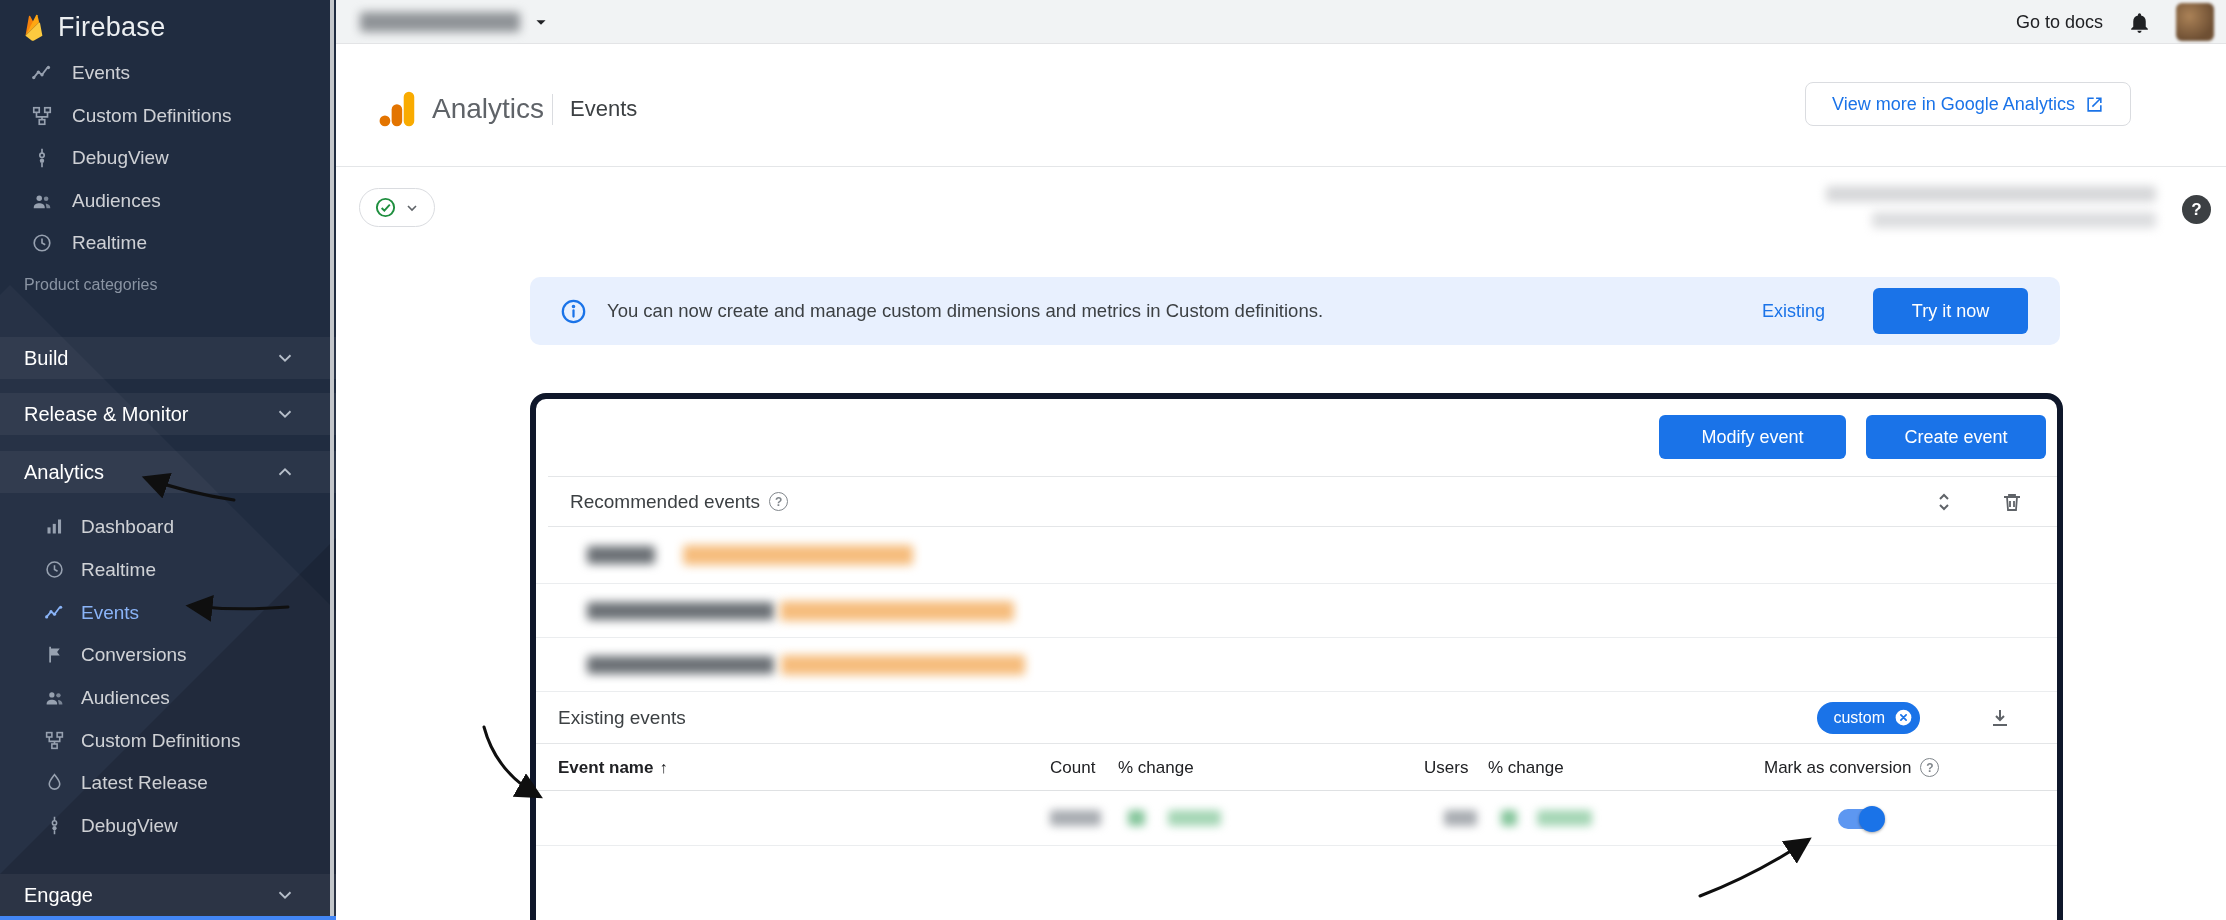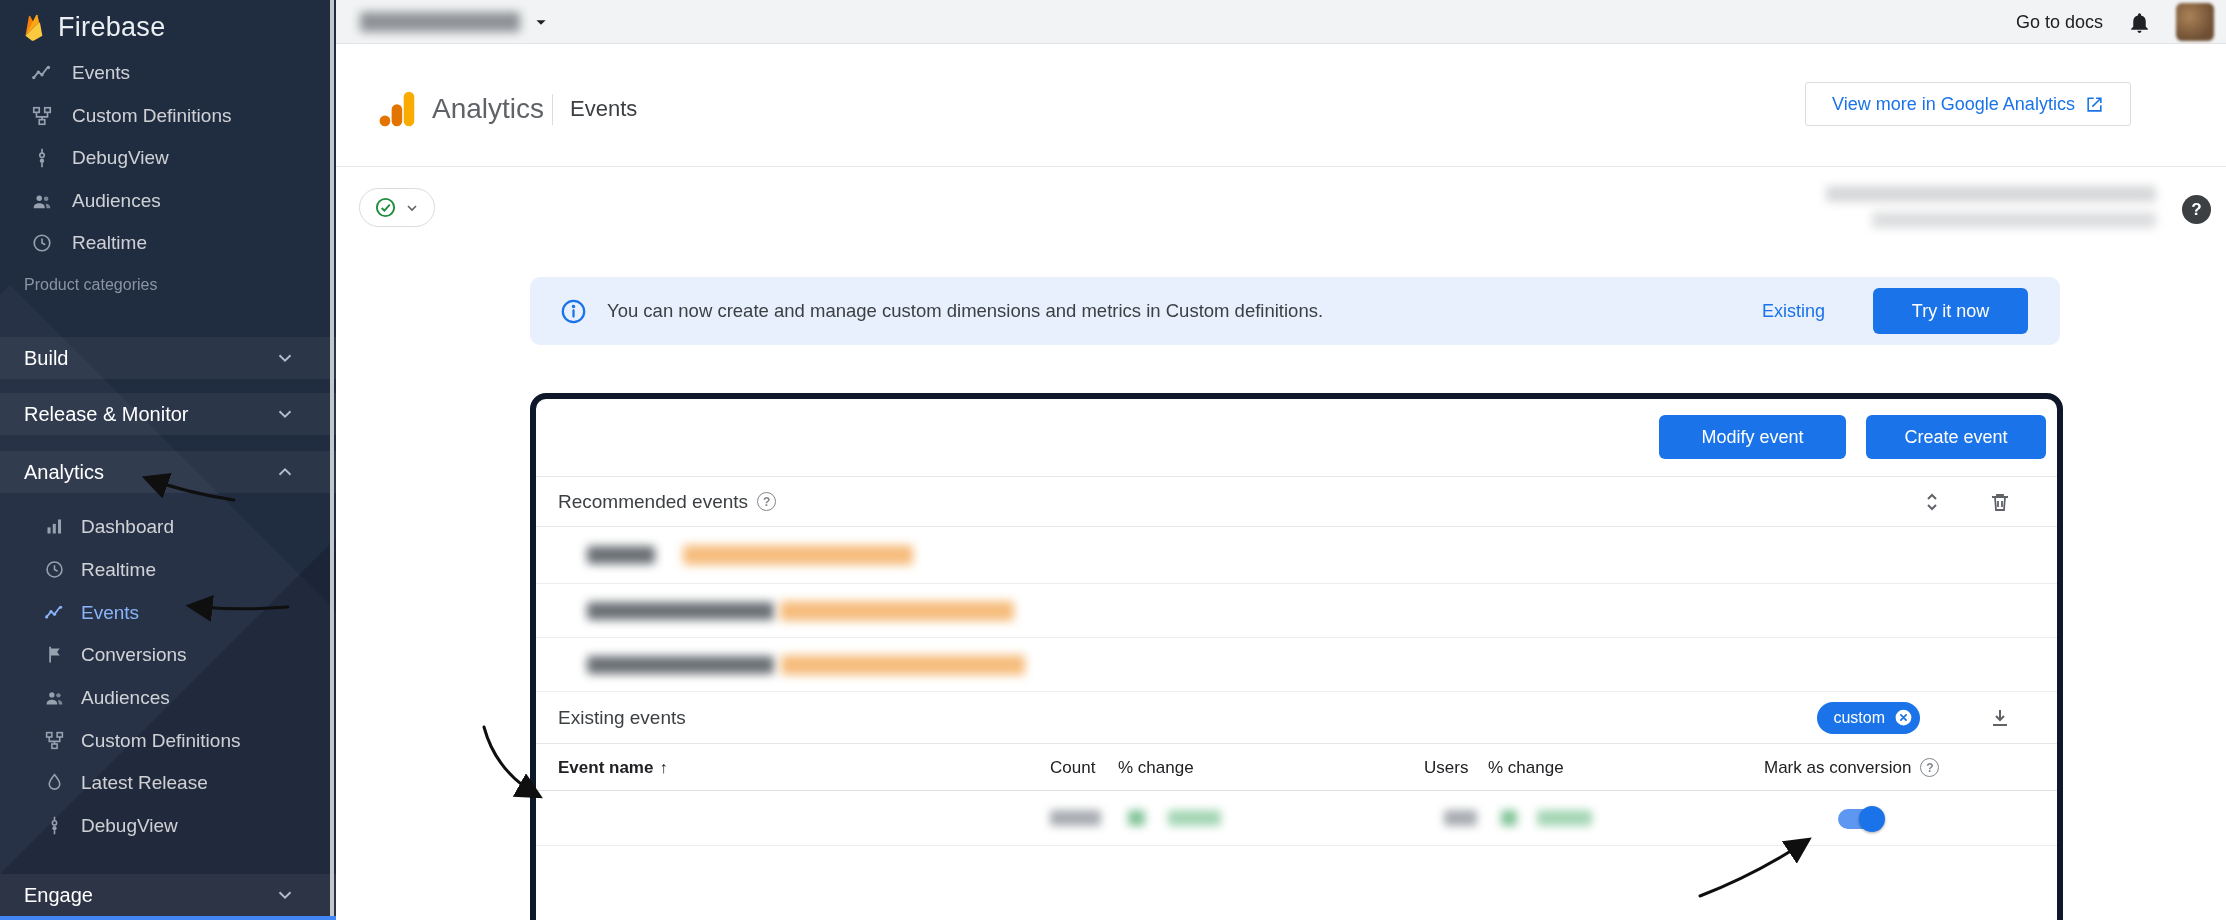--- a/index.html
+++ b/index.html
@@ -36,21 +36,21 @@
   .docs-link{font-size:18px;font-weight:500;color:#202124;cursor:pointer}
   .bell{width:25px;height:25px;color:#202124;cursor:pointer}
   .avatar{width:38px;height:38px;border-radius:6px;background:radial-gradient(circle at 35% 35%,#ab8257,#6e4f33 70%);filter:blur(1.5px);cursor:pointer}
 
   
   .main{position:absolute;left:336px;top:44px;width:1890px;height:876px;background:#fff;z-index:1}
   .ga-logo{position:absolute;left:38px;top:42px;width:46px;height:46px}
   .product-title{position:absolute;left:96px;top:42px;height:46px;line-height:46px;font-size:28px;color:#5f6368}
   .title-divider{position:absolute;left:216px;top:50px;width:1px;height:31px;background:#dadce0}
   .page-title{position:absolute;left:234px;top:42px;height:46px;line-height:46px;font-size:22px;color:#3c4043}
-  .view-more-btn{position:absolute;left:1469px;top:38px;width:326px;height:44px;background:#fff;border:1px solid #dadce0;border-radius:3px;color:#1a73e8;font-size:18px;font-weight:500;display:flex;align-items:center;justify-content:center;gap:10px;cursor:pointer;font-family:inherit}
+  .view-more-btn{position:absolute;left:1469px;top:38px;width:326px;height:44px;background:#fff;border:1px solid #dadce0;border-radius:8px;color:#1a73e8;font-size:18px;font-weight:500;display:flex;align-items:center;justify-content:center;gap:10px;cursor:pointer;font-family:inherit}
   .ext-icn{width:19px;height:19px;color:#1a73e8;display:flex}
   .header-divider{position:absolute;left:0;top:122px;width:1890px;height:1px;background:#e4e6e8}
   .filter-chip{position:absolute;left:23px;top:144px;width:76px;height:39px;border:1px solid #dadce0;border-radius:20px;background:#fff;display:flex;align-items:center;justify-content:center;gap:7px;cursor:pointer}
   .check-icn{width:23px;height:23px;display:flex}
   .chev-sm{width:16px;height:16px;color:#5f6368;display:flex}
   .date-redact{position:absolute;left:1490px;top:139px;width:334px;height:52px;cursor:pointer}
   .date-redact .l1{position:absolute;left:0;top:3px;width:330px;height:16px;background:#d6d7d9}
   .date-redact .l2{position:absolute;left:46px;top:29px;width:284px;height:16px;background:#dcdddf}
   .help-fab{position:absolute;left:1846px;top:151px;width:29px;height:29px;border-radius:50%;background:#3c4043;color:#fff;font-size:17px;font-weight:700;display:flex;align-items:center;justify-content:center;cursor:pointer}
 
@@ -60,21 +60,21 @@
   .banner-msg{margin-left:20px;font-size:18.5px;color:#3c4043}
   .banner-spacer{flex:1}
   .dismiss{color:#1a73e8;font-size:18px;font-weight:500;margin-right:48px;cursor:pointer}
   .btn-blue{background:#1a73e8;color:#fff;border:none;border-radius:6px;font-size:18px;font-weight:500;font-family:inherit;display:flex;align-items:center;justify-content:center;cursor:pointer}
   .try-btn{width:155px;height:46px;margin-right:32px}
 
   
   .card{position:absolute;left:194px;top:349px;width:1533px;height:572px;border:6px solid #0f172a;border-radius:16px;background:#fff;overflow:hidden}
   .modify-btn{position:absolute;left:1123px;top:16px;width:187px;height:44px}
   .create-btn{position:absolute;left:1330px;top:16px;width:180px;height:44px}
-  .rec-header{position:absolute;left:0;top:77px;width:100%;height:51px;border-top:1px solid #e4e6e8;border-bottom:1px solid #e4e6e8;display:flex;align-items:center;padding:0 45px 0 22px;background:#fff}
+  .rec-header{position:absolute;left:12px;top:77px;width:100%;height:51px;border-top:1px solid #e4e6e8;border-bottom:1px solid #e4e6e8;display:flex;align-items:center;padding:0 45px 0 22px;background:#fff}
   .sec-title{font-size:19px;color:#3c4043}
   .help-sm{width:19px;height:19px;border:1.5px solid #80868b;border-radius:50%;color:#80868b;font-size:12px;font-weight:700;display:flex;align-items:center;justify-content:center;margin-left:9px;cursor:pointer}
   .flex-sp{flex:1}
   .tool-icn{width:24px;height:24px;color:#5f6368;display:flex;cursor:pointer}
   .rec-row{position:absolute;left:0;width:100%;border-bottom:1px solid #ebedef}
   .r1{top:128px;height:57px}.r2{top:185px;height:54px}.r3{top:239px;height:54px}
   .blk{position:absolute;top:50%;transform:translateY(-50%)}
   .dark-blk{height:18px;background:#6b7075}
   .orange-blk{height:20px;background:#f6bd7d}
   .exist-header{position:absolute;left:0;top:293px;width:100%;height:52px;border-bottom:1px solid #e4e6e8;display:flex;align-items:center;padding:0 45px 0 22px}

